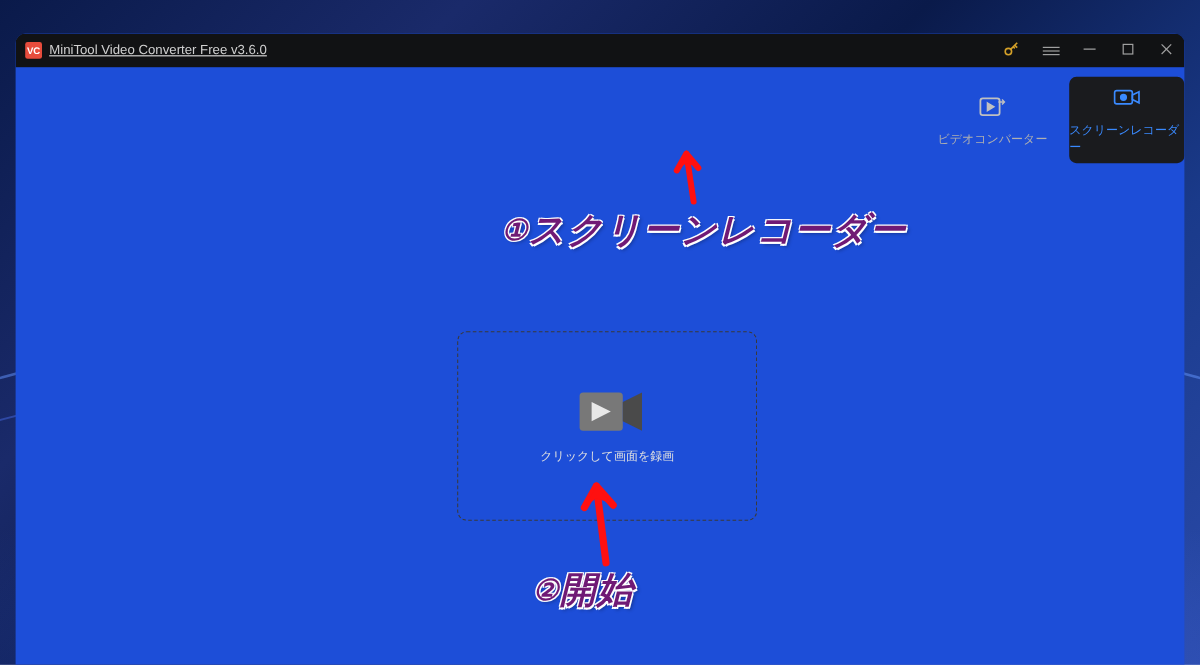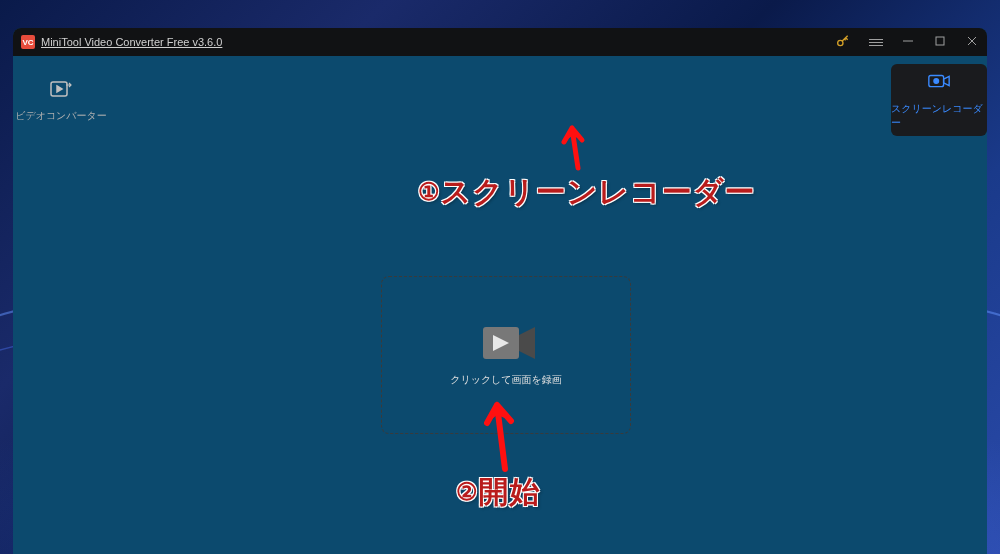--- a/index.html
+++ b/index.html
@@ -48,21 +48,21 @@
       border-top: 2px solid rgba(80, 120, 255, 0.4);
       border-radius: 50%;
     }
     
     .app-window {
       position: absolute;
       top: 28px;
       left: 13px;
       right: 13px;
       bottom: 0;
-      background: #0c4a6e;
+      background: #1d4ed8;
       border-radius: 8px 8px 0 0;
       display: flex;
       flex-direction: column;
       overflow: hidden;
     }
     
     .titlebar {
       height: 28px;
       display: flex;
       align-items: center;
@@ -121,23 +121,23 @@
     
     .menu-lines span {
       display: block;
       width: 14px;
       height: 1px;
       background: #a0a0a0;
     }
     
     .tabs {
       display: flex;
-      justify-content: space-between;
+      justify-content: flex-end;
       padding: 8px 0 0 0;
-      gap: 4px;
+      gap: 16px;
     }
     
     .tab {
       width: 96px;
       height: 72px;
       display: flex;
       flex-direction: column;
       align-items: center;
       justify-content: center;
       gap: 8px;
@@ -197,37 +197,38 @@
     
     .record-label {
       color: #e0e0e0;
       font-size: 10px;
       font-weight: 500;
     }
     
     
     .annotation {
       position: absolute;
-      color: #b91c1c;
+      color: #701a75;
       font-weight: bold;
       pointer-events: none;
       z-index: 100;
       text-shadow: 1px 1px 0 #fff, -1px -1px 0 #fff, 1px -1px 0 #fff, -1px 1px 0 #fff, 2px 2px 3px rgba(0,0,0,0.3);
+      font-style: italic;
     }
     
     .annotation1 {
       top: 172px;
       left: 418px;
       font-size: 30px;
       letter-spacing: 1px;
     }
     
     .annotation2 {
       top: 472px;
-      left: 456px;
+      left: 444px;
       font-size: 30px;
       letter-spacing: 1px;
     }
     
     .circle-num {
       display: inline-block;
       font-size: 24px;
       vertical-align: 2px;
     }
     

